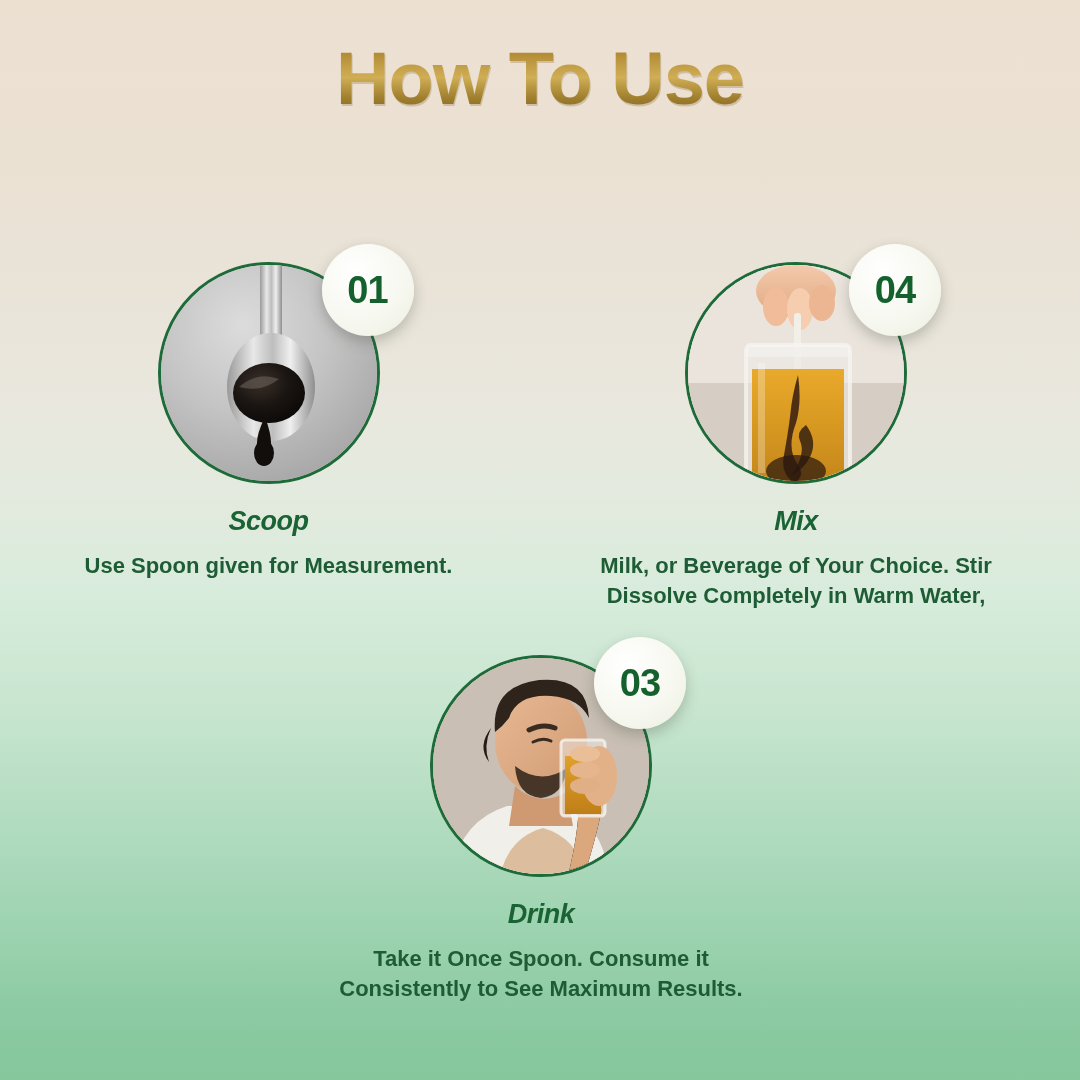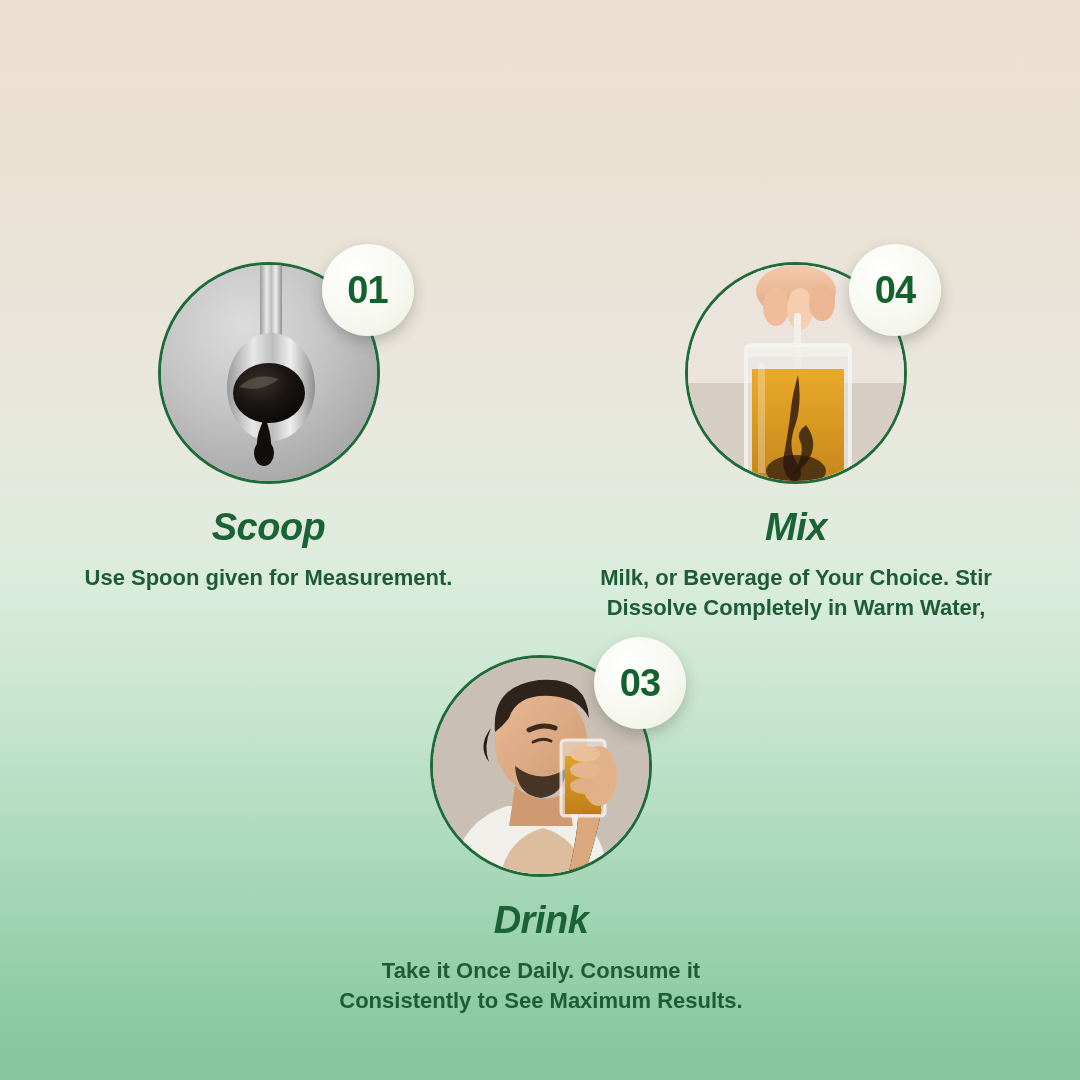--- a/index.html
+++ b/index.html
@@ -91,40 +91,41 @@
     font-weight:bold;
     font-size:38px;
     color:#14612e;
     letter-spacing:-1px;
   }
 
   
   .step-title {
     font-weight:bold;
     font-style:italic;
-    font-size:38px;
+    font-size:27px;
     color:#1a6334;
     margin-top:22px;
     letter-spacing:-0.5px;
   }
   .step-desc {
     font-weight:bold;
     font-size:22px;
     line-height:30px;
     color:#1e5c35;
     margin-top:14px;
   }
   .step-desc div { white-space:nowrap; }
 </style>
 </head>
 <body>
 
 <div id="poster">
 
   <div class="title-block">
+    <div class="title-line l1">How To Use</div>
   </div>
 
   <div class="steps">
 
     <div class="step s1">
       <div class="circle-wrap">
         <div class="photo-ring">
           <div class="photo art-spoon">
             <svg viewBox="0 0 222 222" width="222" height="222" aria-hidden="true">
               <defs>
@@ -255,19 +256,19 @@
               <ellipse cx="152" cy="96" rx="15" ry="8" fill="#eabf97"></ellipse>
               <ellipse cx="152" cy="112" rx="15" ry="8" fill="#e5b68d"></ellipse>
               <ellipse cx="152" cy="128" rx="15" ry="8" fill="#e0af85"></ellipse>
             </svg>
           </div>
         </div>
         <div class="badge">03</div>
       </div>
       <div class="step-title">Drink</div>
       <div class="step-desc">
-        <div>Take it Once Daily. Consume it</div>
+        <div>Take it Once Spoon. Consume it</div>
         <div>Consistently to See Maximum Results.</div>
       </div>
     </div>
 
   </div>
 </div>
 
 </body></html>

